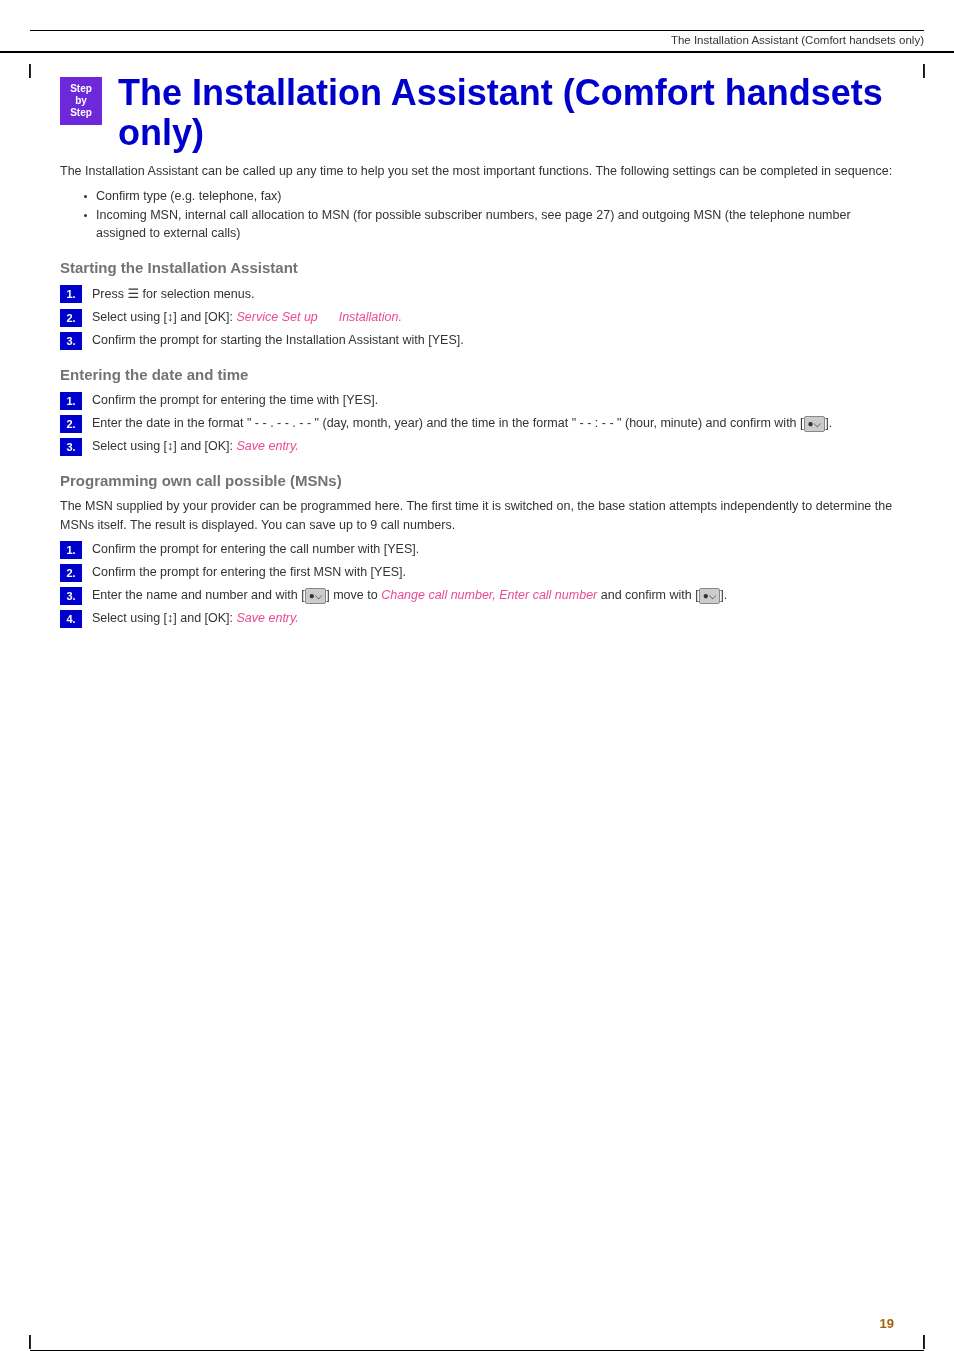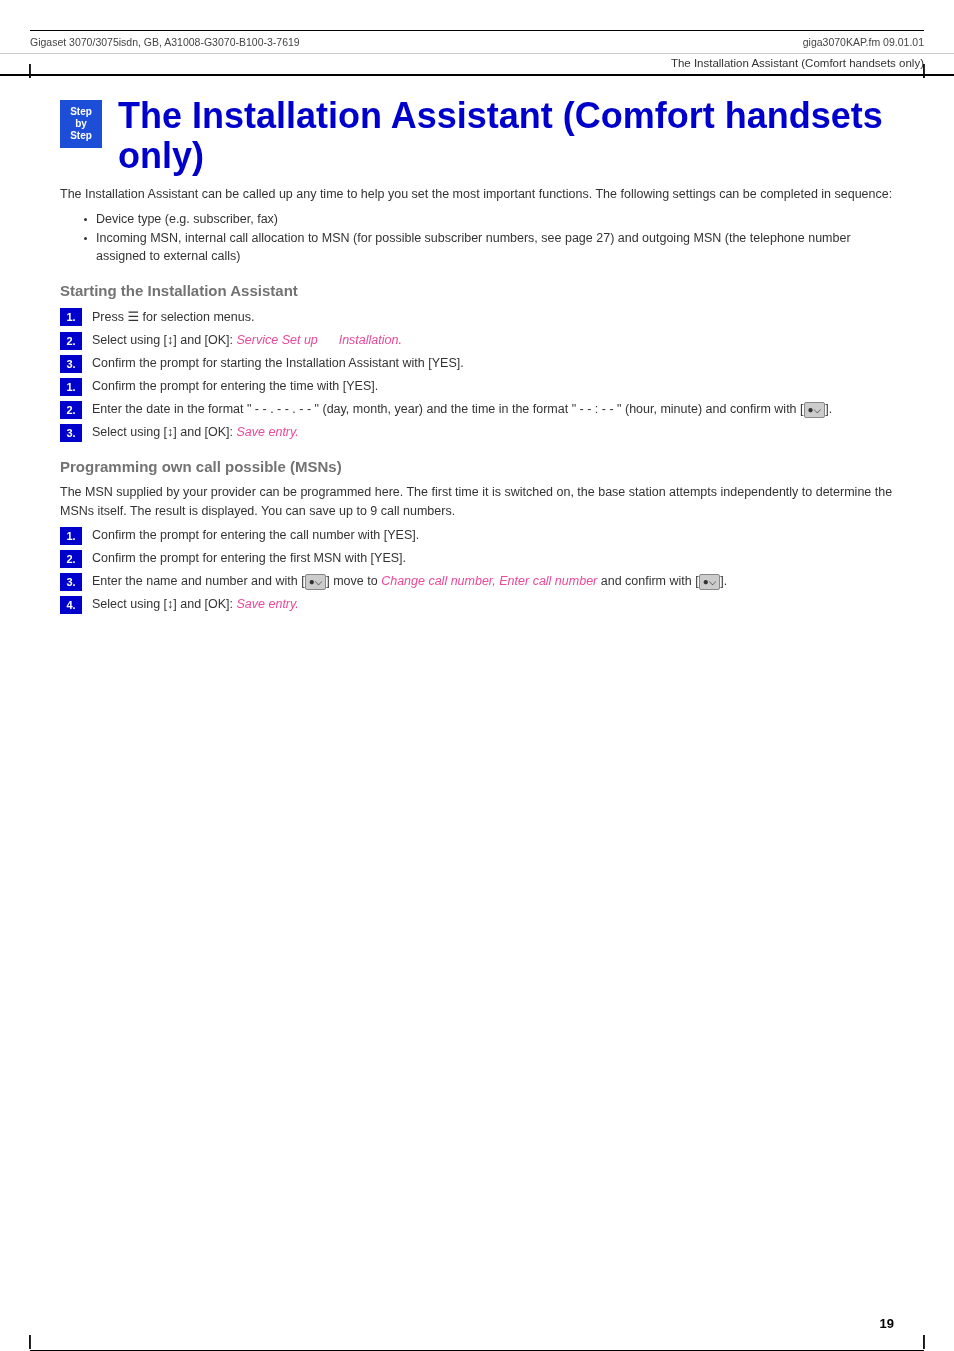--- a/index.html
+++ b/index.html
@@ -41,21 +41,21 @@
 
     
     .step-badge-container {
       display: flex;
       align-items: flex-start;
       margin-bottom: 10px;
       gap: 16px;
     }
 
     .step-badge {
-      background: #1d4ed8;
+      background: #6d28d9;
       color: #fff;
       font-size: 10px;
       font-weight: bold;
       padding: 6px 6px;
       text-align: center;
       line-height: 1.2;
       min-width: 42px;
       flex-shrink: 0;
       margin-top: 4px;
     }
@@ -144,21 +144,21 @@
       font-style: italic;
     }
 
     
     .page-number {
       position: absolute;
       bottom: 50px;
       right: 60px;
       font-size: 13px;
       font-weight: bold;
-      color: #000000;
+      color: #a16207;
     }
 
     
     .kbd-icon {
       display: inline-block;
       background: #ccc;
       border: 1px solid #888;
       border-radius: 2px;
       padding: 0 3px;
       font-size: 10px;
@@ -189,64 +189,61 @@
 
 <div class="page">
 
   <span class="corner-mark corner-tl">|</span>
   <span class="corner-mark corner-tr">|</span>
   <span class="corner-mark corner-bl">|</span>
   <span class="corner-mark corner-br">|</span>
 
   <div style="margin: 0 30px; margin-top: 30px; border-top: 1.5px solid #000;"></div>
 
-  <div class="header-meta">
-    <span>Gigaset 3070/3075isdn, GB, A31008-G3070-B100-3-7619</span>
-    <span>giga3070KAP.fm   09.01.01</span>
-  </div>
 
   <div class="header-page-title">
     <span>The Installation Assistant (Comfort handsets only)</span>
   </div>
 
   <div class="content">
 
     <div class="step-badge-container">
       <div class="step-badge">
         <span>Step</span><br>
         <span>by</span><br>
         <span>Step</span>
       </div>
       <div class="main-title">The Installation Assistant (Comfort handsets only)</div>
     </div>
 
     <div class="description" style="margin-top: 10px;">The Installation Assistant can be called up any time to help you set the most important functions. The following settings can be completed in sequence:</div>
 
     <div class="bullet-list">
-      <div class="bullet-item">Device type (e.g. subscriber, fax)</div>
+      <div class="bullet-item">Confirm type (e.g. telephone, fax)</div>
       <div class="bullet-item">Incoming MSN, internal call allocation to MSN (for possible subscriber numbers, see page 27) and outgoing MSN (the telephone number assigned to external calls)</div>
     </div>
 
     <div class="section-heading">Starting the Installation Assistant</div>
 
     <div class="step-row">
       <div class="step-num">1.</div>
       <div class="step-text">Press <span style="font-size:13px;">☰</span> for selection menus.</div>
     </div>
 
     <div class="step-row">
       <div class="step-num">2.</div>
       <div class="step-text">Select using [↕] and [OK]: <span class="link-text">Service Set up &nbsp;&nbsp;&nbsp;&nbsp; Installation.</span></div>
     </div>
 
     <div class="step-row">
       <div class="step-num">3.</div>
       <div class="step-text">Confirm the prompt for starting the Installation Assistant with [YES].</div>
     </div>
 
+    <div class="section-heading">Entering the date and time</div>
 
     <div class="step-row">
       <div class="step-num">1.</div>
       <div class="step-text">Confirm the prompt for entering the time with [YES].</div>
     </div>
 
     <div class="step-row">
       <div class="step-num">2.</div>
       <div class="step-text">Enter the date in the format " - - . - - . - - " (day, month, year) and the time in the format " - - : - - " (hour, minute) and confirm with [<span class="kbd-icon">●⌵</span>].</div>
     </div>

